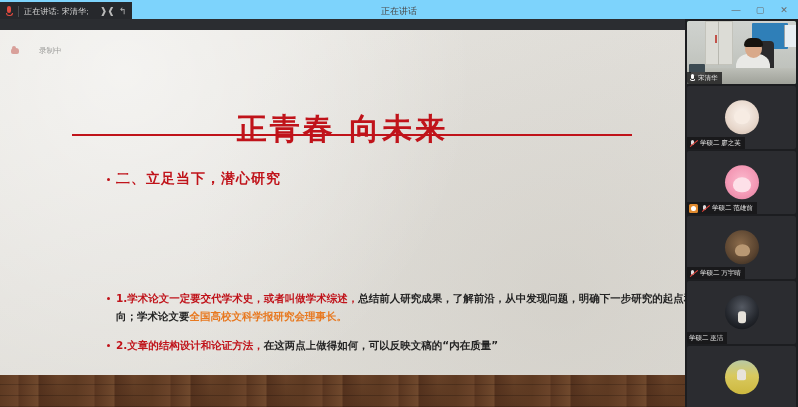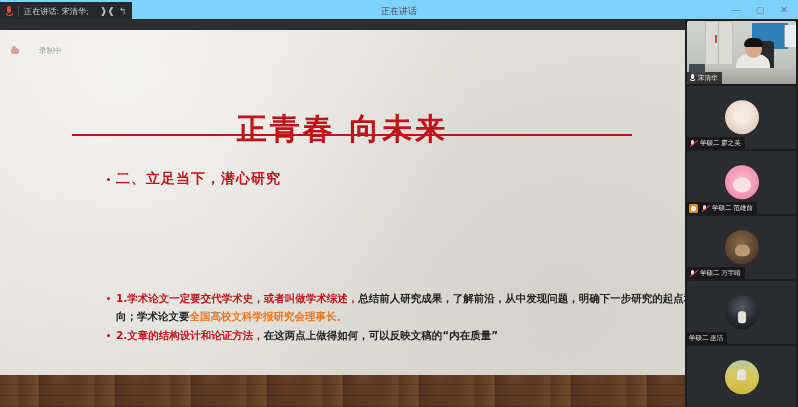--- a/index.html
+++ b/index.html
@@ -306,21 +306,21 @@
         <span class="lvl1 txt">二、立足当下，潜心研究</span>
       </div>
 
 
 
       <div class="b-row" style="left:72px; top:259px;">
         <span class="dot"></span>
         <span class="num-line txt"><span class="red">1.学术论文一定要交代学术史，或者叫做学术综述，</span><span>总结前人研究成果，了解前沿，从中发现问题，明确下一步研究的起点和方向；学术论文要</span><span class="orange">全国高校文科学报研究会理事长。</span></span>
       </div>
 
-      <div class="b-row" style="left:72px; top:296px;">
+      <div class="b-row" style="left:72px; top:306px;">
         <span class="dot"></span>
         <span class="num-line txt"><span class="red">2.文章的结构设计和论证方法，</span><span>在这两点上做得如何，可以反映文稿的“内在质量”</span></span>
       </div>
 
     </div>
   </div>
 
   <div class="floor"></div>
 
   <div class="panel">

